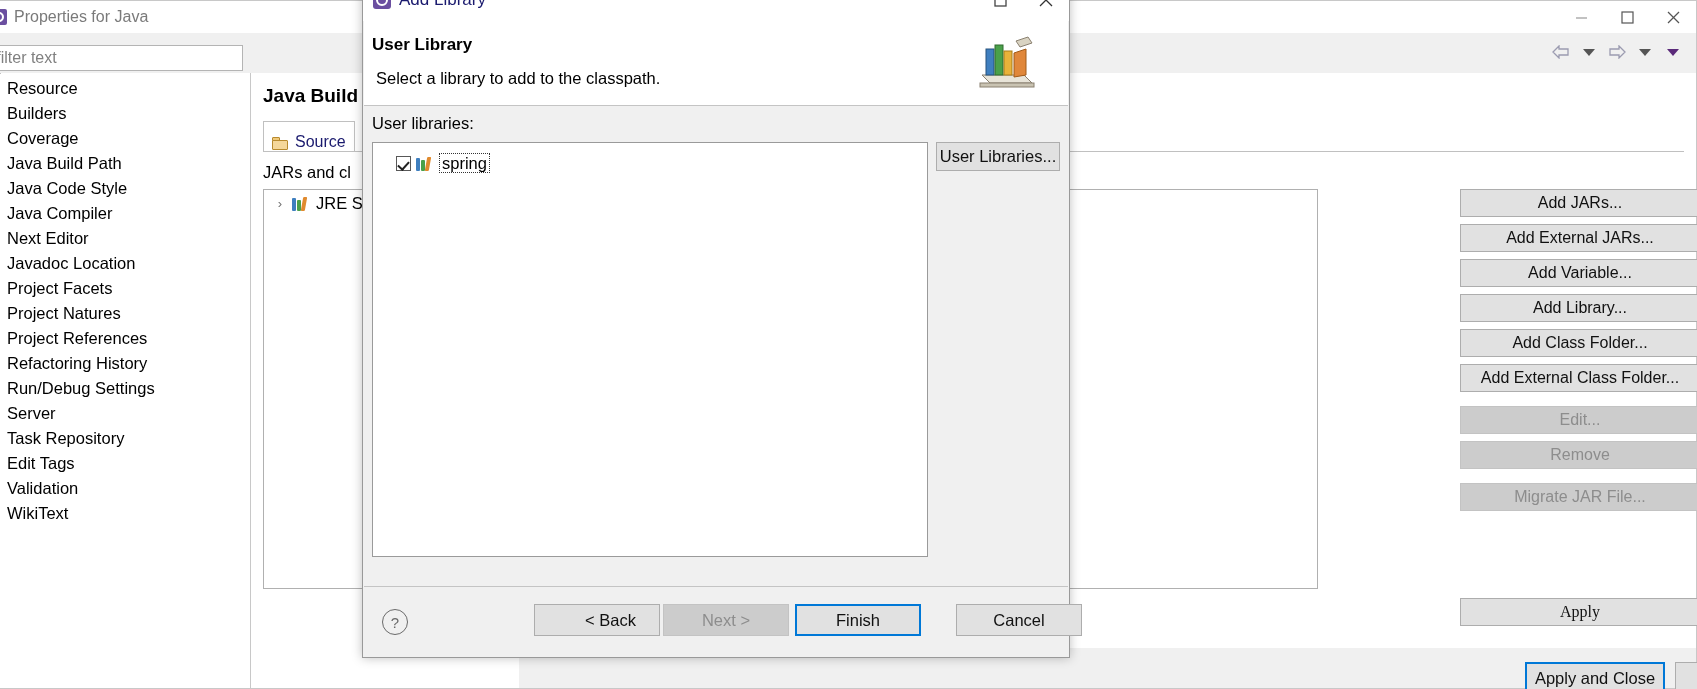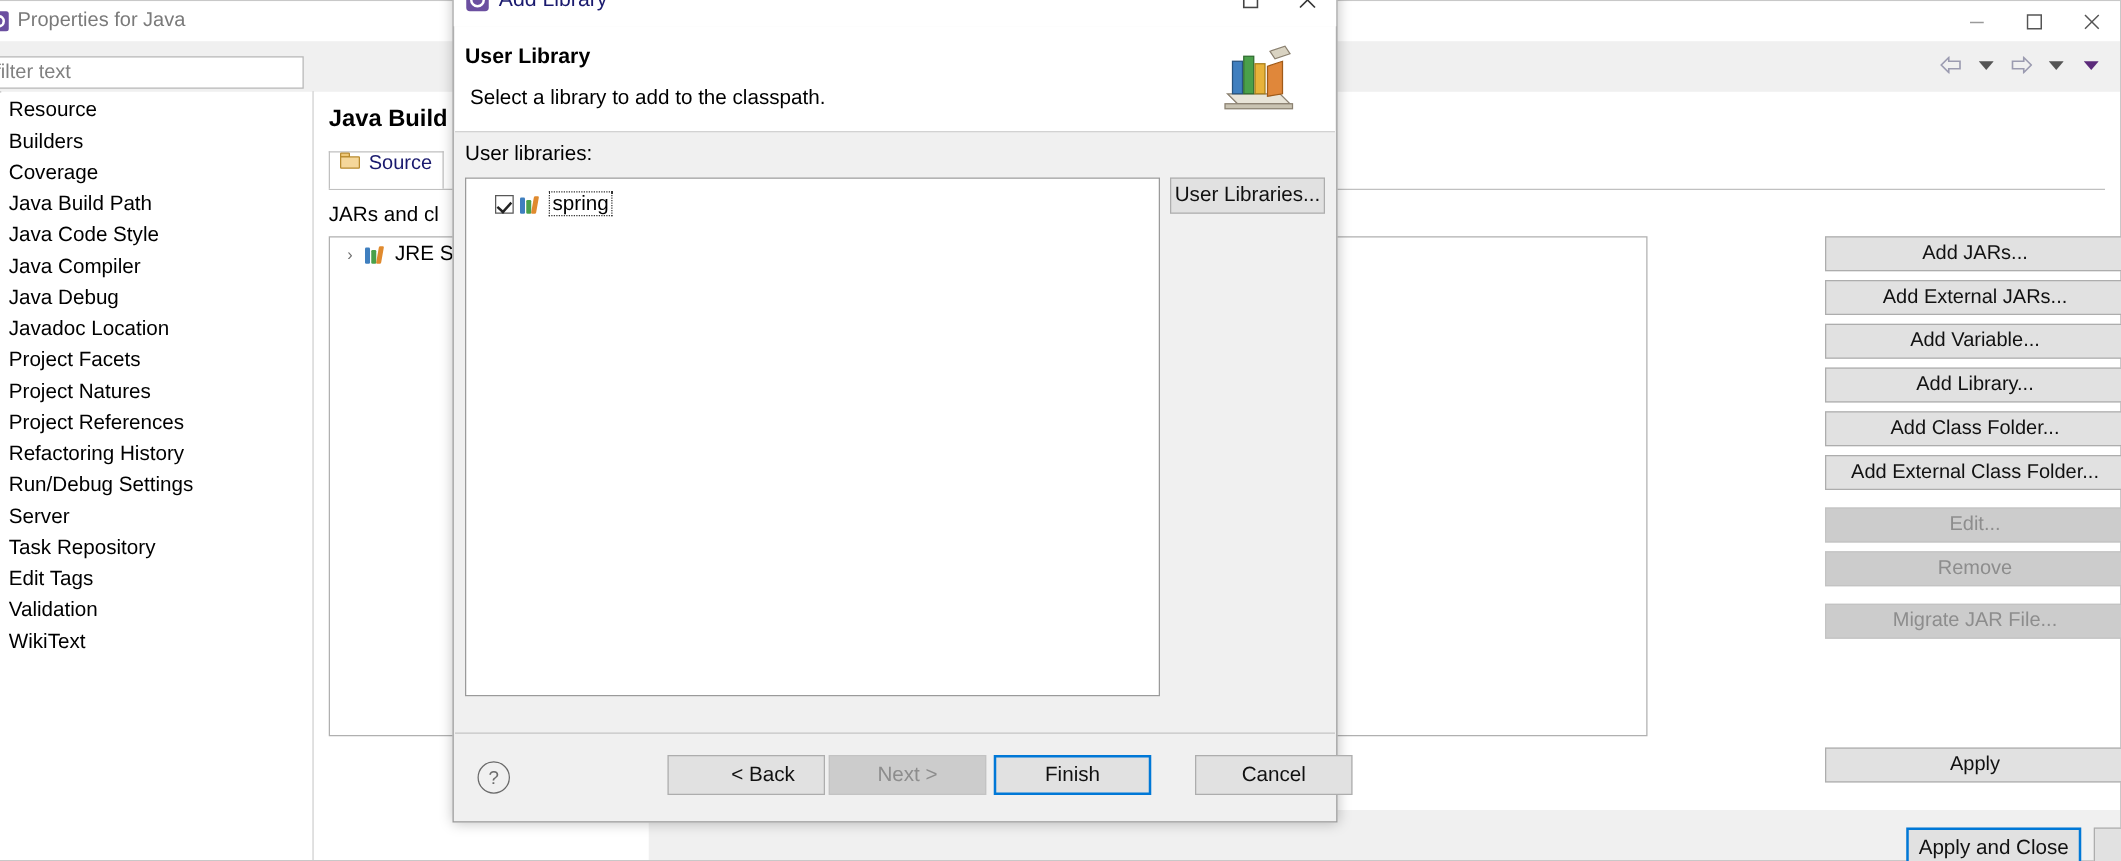--- a/index.html
+++ b/index.html
@@ -97,21 +97,21 @@
     position: absolute; left: 12px; top: 12px;
     font-size: 19px; font-weight: bold; color: #000000;
     white-space: nowrap;
   }
   .tabstrip {
     position: absolute; left: 12px; top: 48px; right: 12px; height: 30px;
     border-bottom: 1px solid #c0c0c0;
     display: flex; align-items: flex-end;
   }
   .tab {
-    height: 29px; display: flex; align-items: flex-start; gap: 6px;
+    height: 29px; display: flex; align-items: flex-end; gap: 6px;
     padding: 0 8px; font-size: 16px; color: #1a1a6e;
     background: #f4f4f4;
     border: 1px solid #c0c0c0; border-bottom: none;
   }
   .tab.active { background: #ffffff; }
   .folder-ic { width: 17px; height: 14px; position: relative; flex:0 0 auto; }
   .folder-ic .b { position:absolute; left:0; top:3px; width:16px; height:10px; background:#f5d79a; border:1px solid #b88a2e; box-sizing:border-box; border-radius:1px;}
   .folder-ic .t { position:absolute; left:0; top:0px; width:8px; height:4px; background:#f0c97a; border:1px solid #b88a2e; box-sizing:border-box; border-radius:1px 1px 0 0;}
 
   .jars-label {
@@ -145,20 +145,21 @@
     font-size: 16px; color: #111;
     display: flex; align-items: center; justify-content: center;
     margin-bottom: 7px; white-space: nowrap; margin-left: 19px;
   }
   .e-btn.disabled { background: #cccccc; border-color: #c3c3c3; color: #8d8d8d; }
   .gap-top { margin-top: 14px; }
 
   .apply-row {
     position: absolute; right: 15px; top: 525px; width: 240px;
     border-top: 0;
+    font-family: Liberation Serif, serif;
   }
   .bottom-bar {
     position: absolute; left: 268px; right: 0; top: 575px; bottom: 0;
     background: #f0f0f0;
   }
   .bb-btn {
     position: absolute; top: 14px; height: 32px;
     background: #e1e1e1; border: 1px solid #adadad; box-sizing: border-box;
     font-size: 16.5px; color: #111;
     display: flex; align-items: center; justify-content: center; white-space: nowrap;
@@ -316,21 +317,21 @@
     </div>
 
     <div class="sidebar">
       <div class="tree-list">
         <div class="tree-item"><span>Resource</span></div>
         <div class="tree-item"><span>Builders</span></div>
         <div class="tree-item"><span>Coverage</span></div>
         <div class="tree-item"><span class="selected">Java Build Path</span></div>
         <div class="tree-item"><span>Java Code Style</span></div>
         <div class="tree-item"><span>Java Compiler</span></div>
-        <div class="tree-item"><span>Java Debug</span></div>
+        <div class="tree-item"><span>Next Editor</span></div>
         <div class="tree-item"><span>Javadoc Location</span></div>
         <div class="tree-item"><span>Project Facets</span></div>
         <div class="tree-item"><span>Project Natures</span></div>
         <div class="tree-item"><span>Project References</span></div>
         <div class="tree-item"><span>Refactoring History</span></div>
         <div class="tree-item"><span>Run/Debug Settings</span></div>
         <div class="tree-item"><span>Server</span></div>
         <div class="tree-item"><span>Task Repository</span></div>
         <div class="tree-item"><span>Edit Tags</span></div>
         <div class="tree-item"><span>Validation</span></div>

